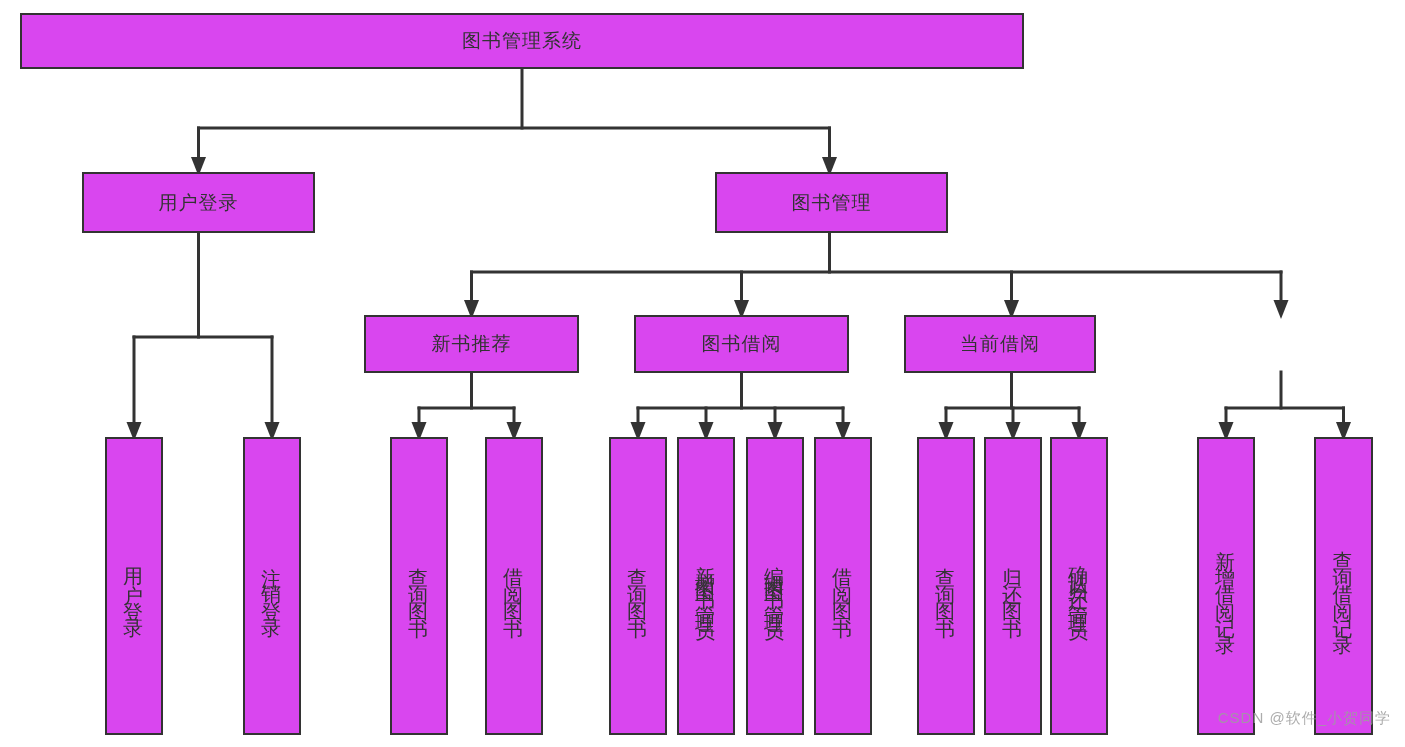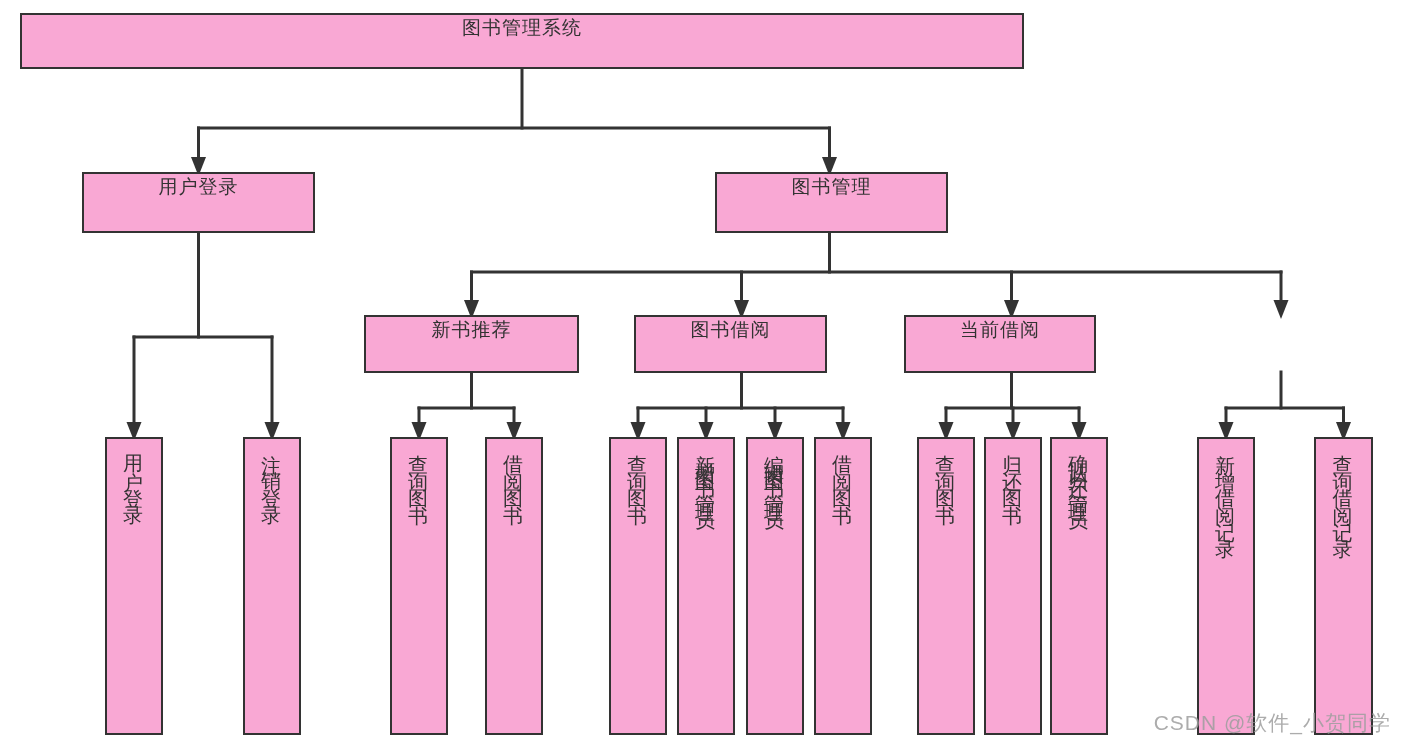--- a/index.html
+++ b/index.html
@@ -13,23 +13,24 @@
   }
   #wires {
     position: absolute;
     left: 0; top: 0;
     width: 1405px; height: 747px;
     pointer-events: none;
   }
   .node {
     position: absolute;
     box-sizing: border-box;
-    background: #f9a8d4;
+    background: #d946ef;
     border: 2.5px solid #333333;
     display: flex;
+    align-items: center;
     justify-content: center;
   }
   .node span {
     color: #333333;
     white-space: nowrap;
   }
   .node.h span {
     font-size: 19px;
     letter-spacing: 1px;
   }
@@ -40,21 +41,21 @@
     letter-spacing: 17px;
     white-space: normal;
   }
   .node.v span.long {
     letter-spacing: 8px;
   }
   #watermark {
     position: absolute;
     right: 14px;
     top: 709px;
-    font-size: 21px;
+    font-size: 15px;
     color: rgba(158, 158, 158, 0.85);
     letter-spacing: 1px;
     z-index: 5;
   }
 </style>
 </head>
 <body>
 
 <div id="stage">
   <svg id="wires" viewBox="0 0 1405 747" xmlns="http://www.w3.org/2000/svg">
@@ -117,21 +118,21 @@
     </div>
     <div class="node h" style="left: 82px; top: 172px; width: 233px; height: 61px;">
       <span>用户登录</span>
     </div>
     <div class="node h" style="left: 715px; top: 172px; width: 233px; height: 61px;">
       <span>图书管理</span>
     </div>
     <div class="node h" style="left: 364px; top: 315px; width: 215px; height: 58px; font-family: Liberation Mono, monospace;">
       <span>新书推荐</span>
     </div>
-    <div class="node h" style="left: 634px; top: 315px; width: 193px; height: 58px;">
+    <div class="node h" style="left: 634px; top: 315px; width: 215px; height: 58px;">
       <span>图书借阅</span>
     </div>
     <div class="node h" style="left: 904px; top: 315px; width: 192px; height: 58px;">
       <span>当前借阅</span>
     </div>
     <div class="node v" style="left: 105px; top: 437px; width: 58px; height: 298px;">
       <span>用户登录</span>
     </div>
     <div class="node v" style="left: 243px; top: 437px; width: 58px; height: 298px;">
       <span>注销登录</span>

